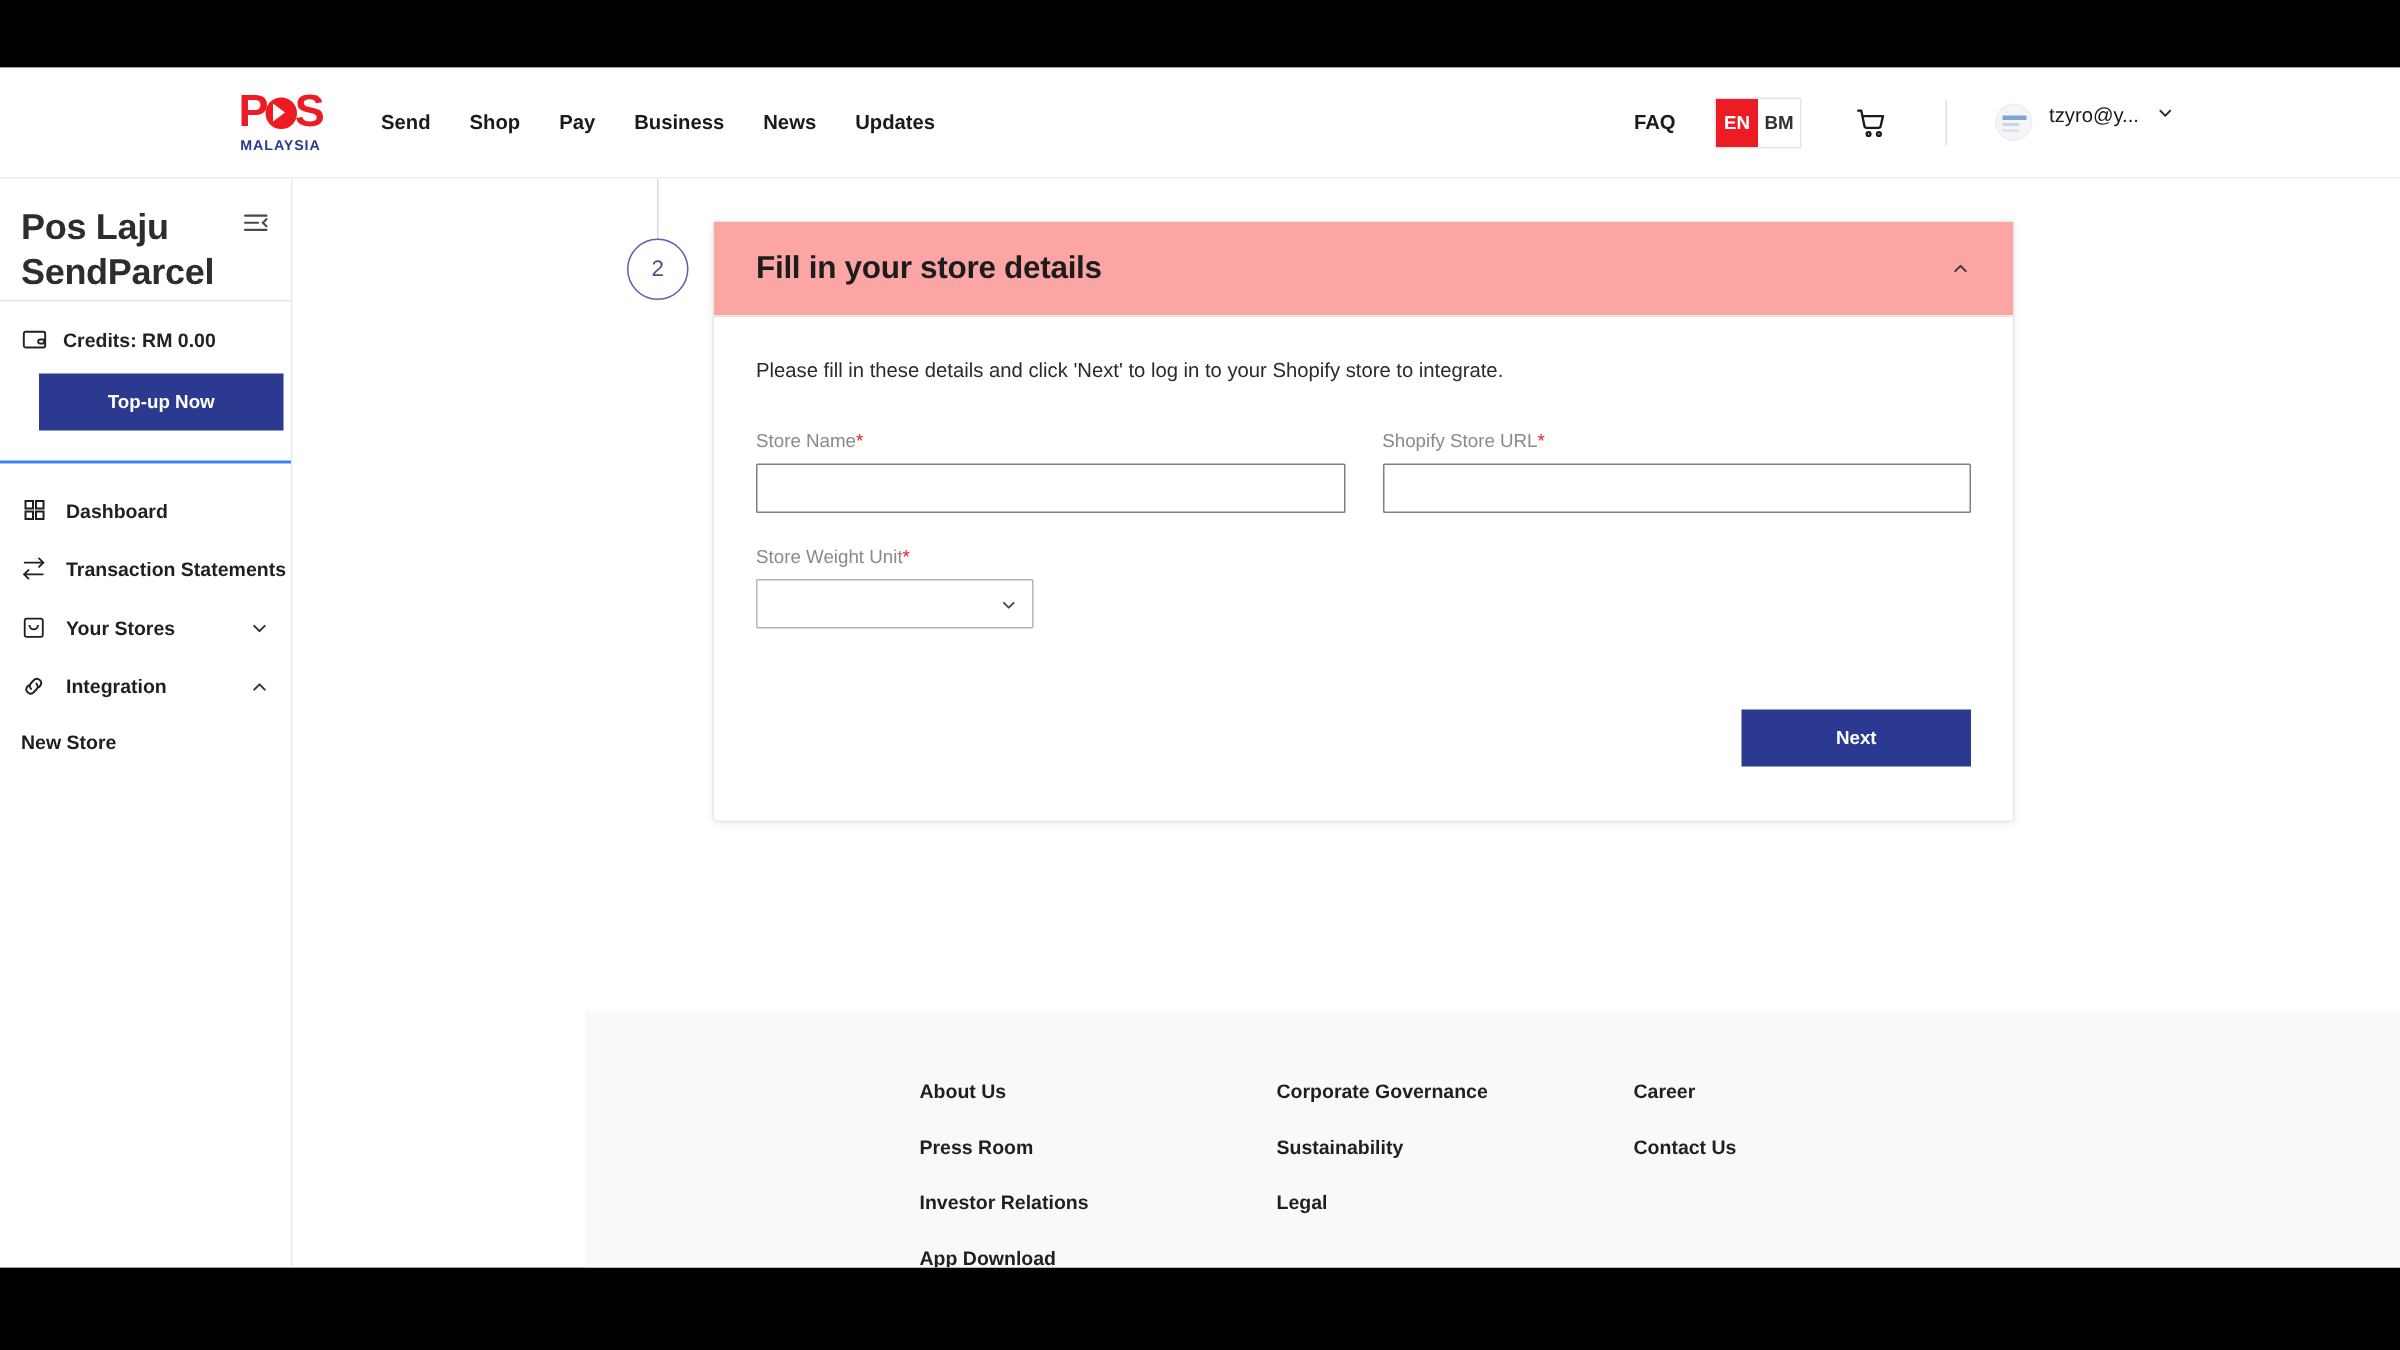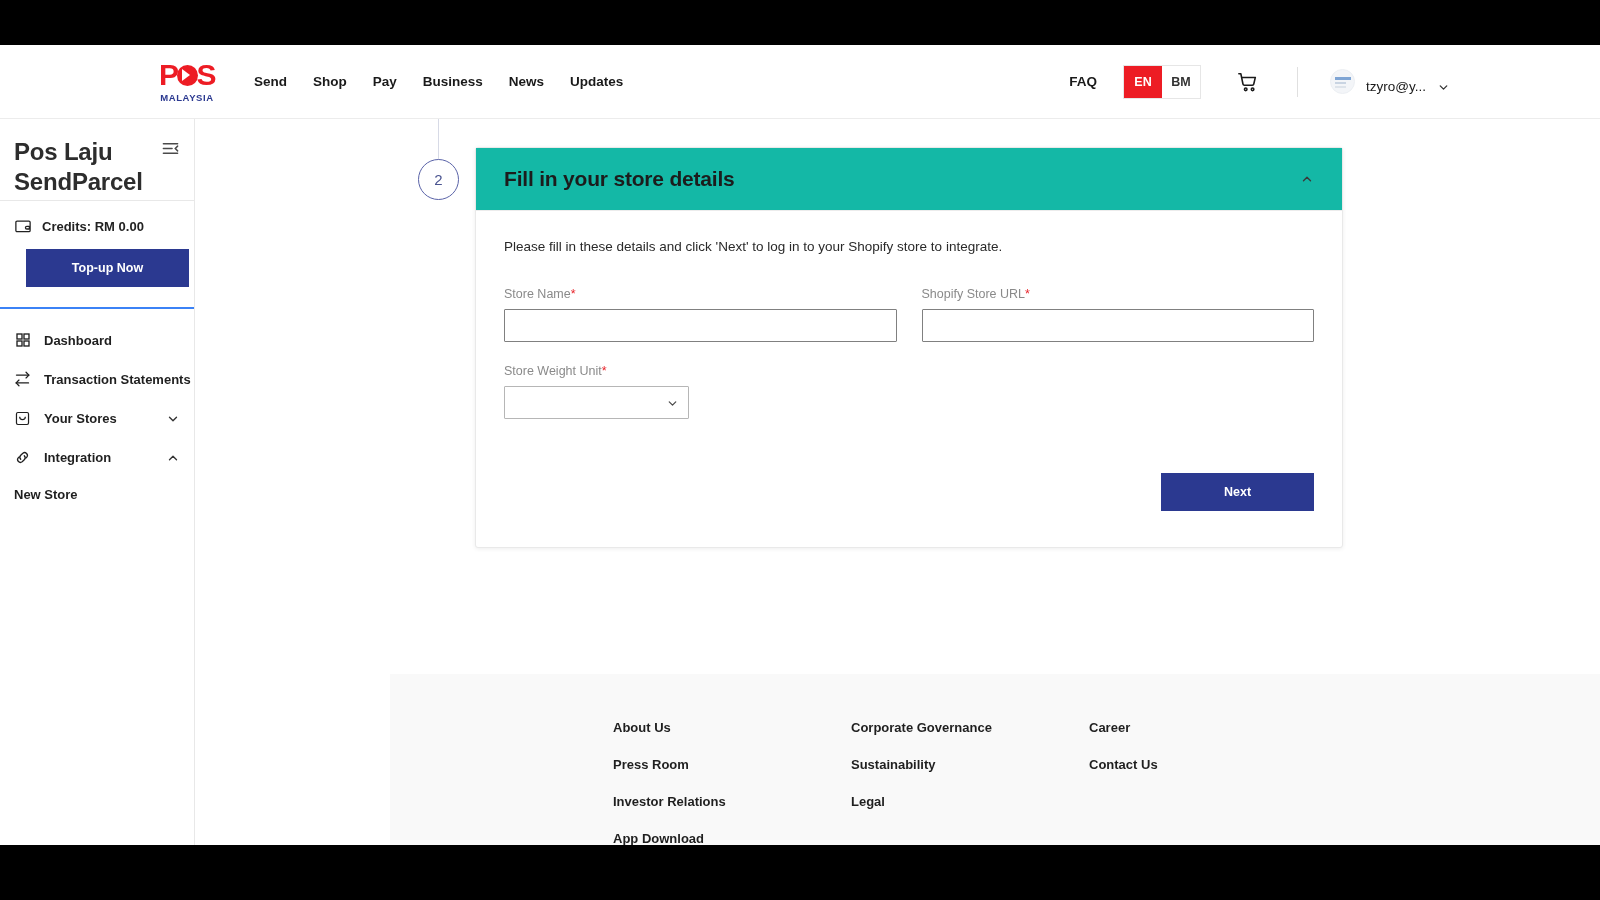--- a/index.html
+++ b/index.html
@@ -102,21 +102,21 @@
     text-decoration: none;
     margin-right: 26px;
   }
   .lang-toggle {
     display: flex;
     border: 1px solid #e6e6e6;
     height: 34px;
     margin-right: 36px;
   }
   .lang-opt {
-    width: 38px;
+    width: 28px;
     display: flex;
     align-items: center;
     justify-content: center;
     font-size: 12.5px;
     font-weight: bold;
     color: #333;
     background: #fff;
   }
   .lang-opt.active {
     background: #ed1c24;
@@ -129,21 +129,21 @@
     align-items: center;
   }
   .topbar-divider {
     width: 1px;
     height: 30px;
     background: #e0e0e0;
     margin-right: 32px;
   }
   .user-area {
     display: flex;
-    align-items: flex-end;
+    align-items: flex-start;
     gap: 11px;
   }
   .avatar {
     width: 25px;
     height: 25px;
     border-radius: 50%;
     background: #f3f5f8;
     border: 1px solid #eceff3;
     overflow: hidden;
     position: relative;
@@ -299,21 +299,21 @@
     left: 280px;
     top: 28px;
     width: 868px;
     background: #ffffff;
     border: 1px solid #e9e9e9;
     border-radius: 3px;
     box-shadow: 0 1px 4px rgba(0,0,0,0.07);
   }
   .card-head {
     height: 63px;
-    background: #14b8a6;
+    background: #fca5a5;
     display: flex;
     align-items: center;
     padding: 0 28px;
     border-bottom: 1px solid #ececec;
   }
   .card-title {
     font-size: 21px;
     font-weight: bold;
     color: #1c1c1c;
     letter-spacing: -0.2px;

